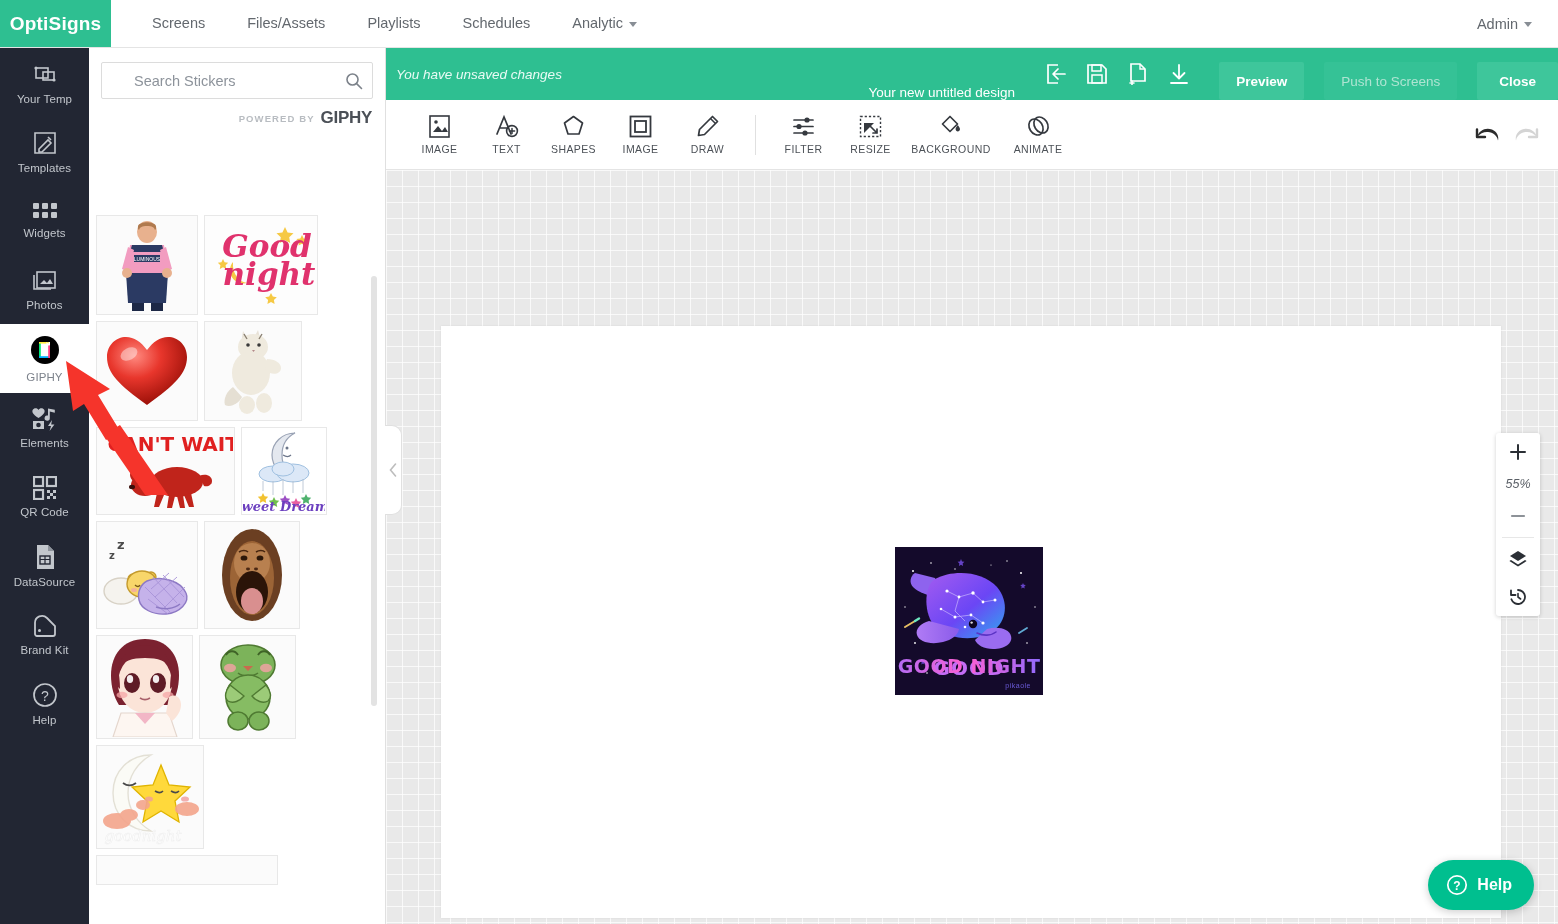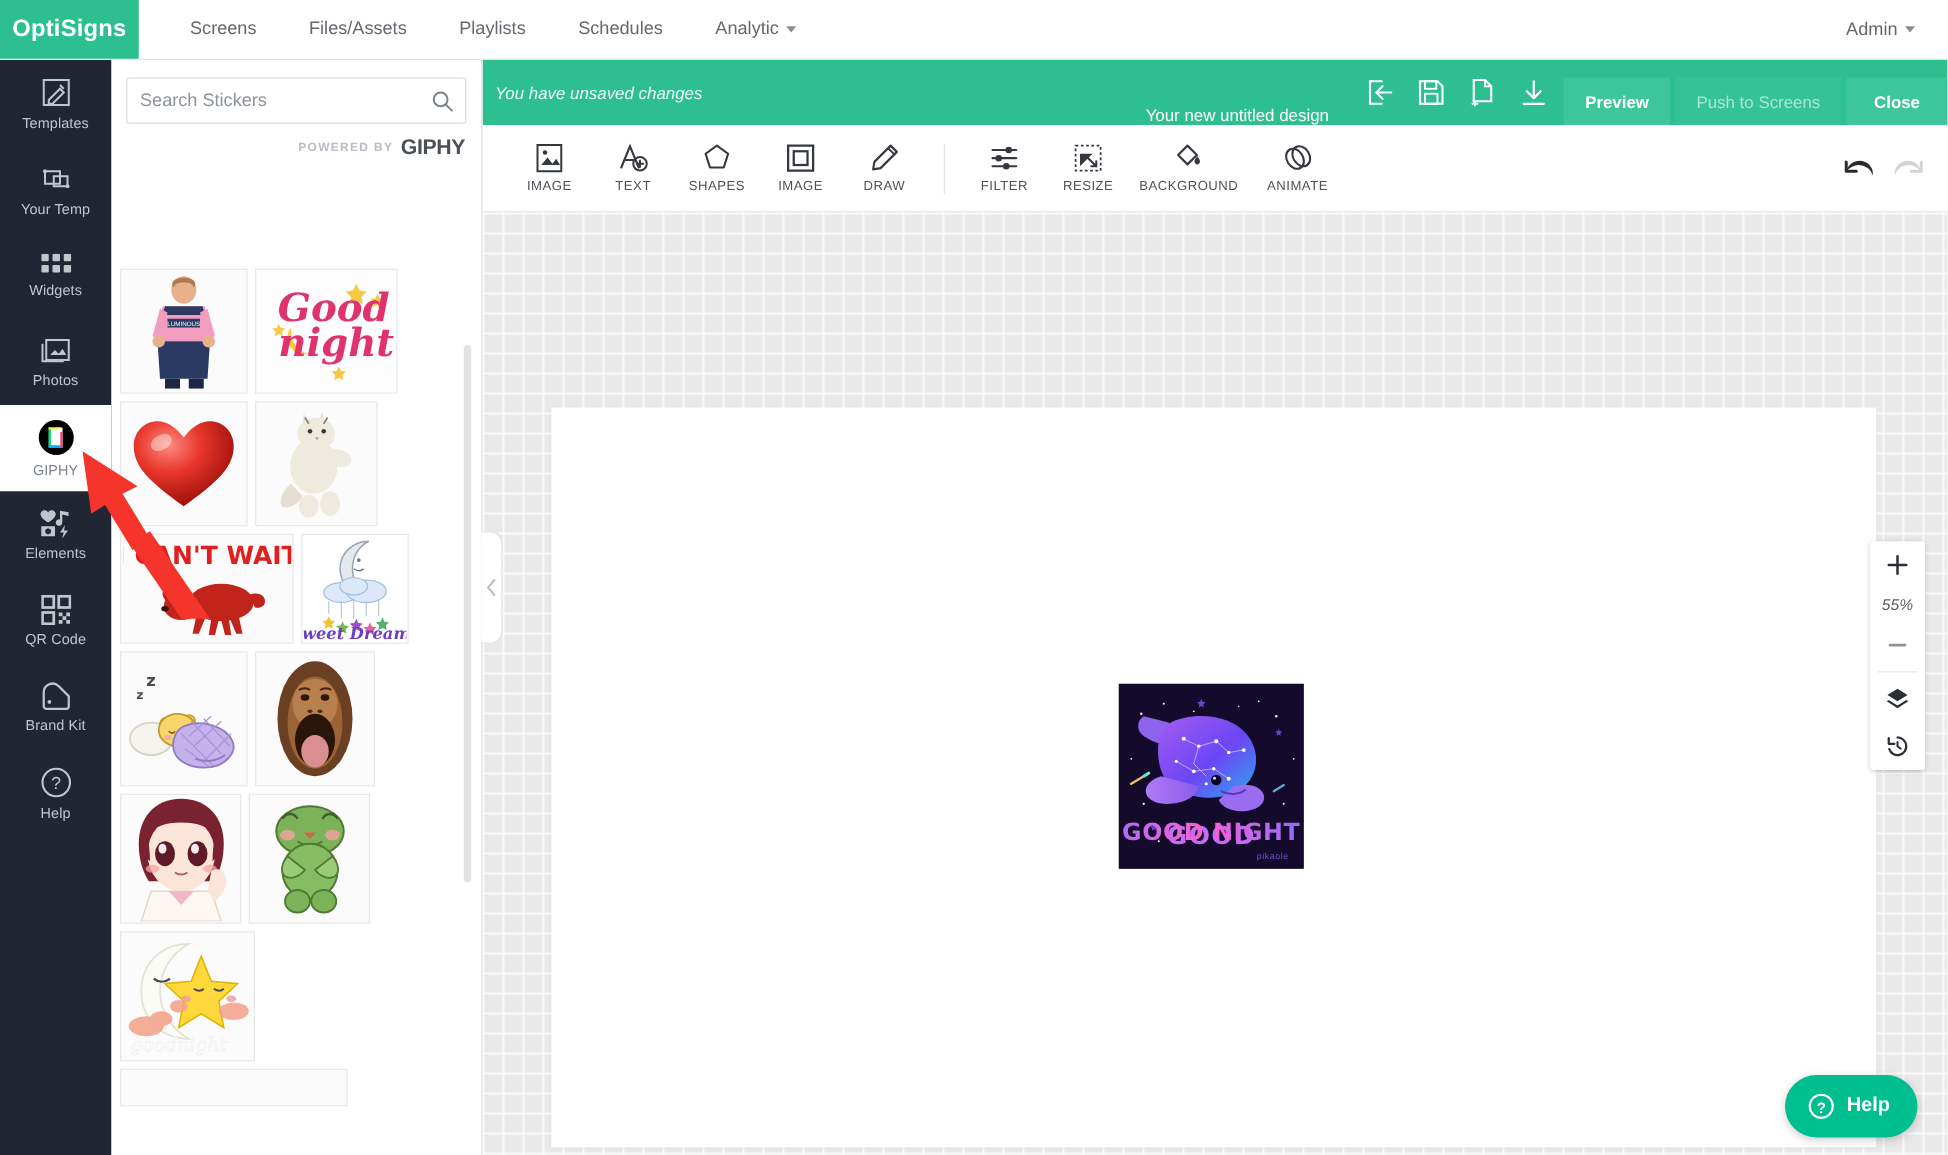--- a/index.html
+++ b/index.html
@@ -59,21 +59,21 @@
   }
   .tab {
     flex: 0 0 auto; padding: 0 24px; height: 56px; line-height: 56px;
     font-size: 14.5px; color: #7a7f86; cursor: pointer;
     border-bottom: 3px solid transparent;
   }
   .tab.active { color: #4b5057; border-bottom-color: #2ebf91; }
   .searchwrap { padding: 14px 12px 0 12px; }
   .searchbox {
     position: relative; height: 37px; border: 1px solid #dcdcdc; border-radius: 2px;
-    display: flex; align-items: center;
+    display: flex; align-items: center; padding-left: 22px;
   }
   .searchbox input {
     border: 0; outline: none; flex: 1; font-size: 14.5px; color: #4b5057;
     padding: 0 34px 0 10px; font-family: "Liberation Sans", sans-serif;
     background: transparent; height: 100%;
   }
   .searchbox input::placeholder { color: #8d939b; }
   .search-icon { position: absolute; right: 9px; top: 9px; }
   .powered {
     display: flex; align-items: center; justify-content: flex-end;
@@ -113,21 +113,21 @@
   }
   .unsaved { font-size: 13.5px; font-style: italic; color: #e9fbf5; }
   .gb-right { margin-left: auto; display: flex; align-items: flex-end; height: 52px; }
   .designname { font-size: 13.5px; color: #ffffff; margin-right: 20px; white-space: nowrap; }
   .gb-icon {
     width: 41px; height: 52px; display: flex; align-items: center; justify-content: center;
     cursor: pointer;
   }
   .gb-btn {
     height: 38px; padding: 0 17px; display: flex; align-items: center;
-    font-size: 13.5px; color: #ffffff; cursor: pointer; margin-left: 4px;
+    font-size: 13.5px; color: #ffffff; cursor: pointer; margin-left: 20px;
     background: #3ec69b; border-radius: 2px; white-space: nowrap;
   }
   .gb-btn.dim { color: #aee4d2; background: #35c296; cursor: default; }
   .gb-btn.close { margin-right: 0; padding: 0 22px; font-weight: bold; }
   .gb-btn.preview { font-weight: bold; }
 
   .toolbar {
     height: 70px; background: #fff; border-bottom: 1px solid #e4e4e4;
     display: flex; align-items: center; padding-left: 20px; position: relative;
   }
@@ -208,35 +208,35 @@
     </div>
     <div class="nav-right">
       <div class="admin"><span>Admin</span><i class="caret-d"></i></div>
     </div>
   </div>
 
   <div class="rail">
 
     <div class="rail-item">
       <svg width="26" height="26" viewBox="0 0 26 26">
-        <path d="M3 3h20v20H3z" fill="none" stroke="#c2c6cc" stroke-width="1.6"></path>
-        <path d="M7 19l9-9 3 3-9 9H7z" fill="none" stroke="#c2c6cc" stroke-width="1.6"></path>
-        <path d="M16 7l3 3" stroke="#c2c6cc" stroke-width="1.6"></path>
-      </svg>
-      <span class="lbl">Templates</span>
-    </div>
-
-    <div class="rail-item">
-      <svg width="26" height="26" viewBox="0 0 26 26">
         <rect x="4" y="7" width="12" height="10" fill="none" stroke="#c2c6cc" stroke-width="1.6"></rect>
         <rect x="11" y="11" width="11" height="8" fill="none" stroke="#c2c6cc" stroke-width="1.6"></rect>
         <circle cx="4" cy="7" r="1.6" fill="#c2c6cc"></circle>
           <circle cx="22" cy="19" r="1.6" fill="#c2c6cc"></circle>
       </svg>
       <span class="lbl">Your Temp</span>
+    </div>
+
+    <div class="rail-item">
+      <svg width="26" height="26" viewBox="0 0 26 26">
+        <path d="M3 3h20v20H3z" fill="none" stroke="#c2c6cc" stroke-width="1.6"></path>
+        <path d="M7 19l9-9 3 3-9 9H7z" fill="none" stroke="#c2c6cc" stroke-width="1.6"></path>
+        <path d="M16 7l3 3" stroke="#c2c6cc" stroke-width="1.6"></path>
+      </svg>
+      <span class="lbl">Templates</span>
     </div>
 
     <div class="rail-item">
       <svg width="24" height="18" viewBox="0 0 24 18">
         <g fill="#c2c6cc">
           <rect x="0" y="0" width="6" height="6" rx="1"></rect>
             <rect x="9" y="0" width="6" height="6" rx="1"></rect>
             <rect x="18" y="0" width="6" height="6" rx="1"></rect>
           <rect x="0" y="9" width="6" height="6" rx="1"></rect>
             <rect x="9" y="9" width="6" height="6" rx="1"></rect>
@@ -290,20 +290,29 @@
             <rect x="14" y="14" width="3" height="3"></rect>
             <rect x="20" y="14" width="3" height="3"></rect>
             <rect x="17" y="17" width="3" height="3"></rect>
             <rect x="14" y="20" width="3" height="3"></rect>
             <rect x="20" y="20" width="3" height="3"></rect>
           </g>
       </svg>
       <span class="lbl">QR Code</span>
     </div>
 
+    <div class="rail-item">
+      <svg width="22" height="26" viewBox="0 0 22 26">
+        <path d="M3 1h11l6 6v18H3z" fill="#c2c6cc"></path>
+        <path d="M14 1v6h6" fill="#8e939c"></path>
+        <rect x="6" y="12" width="10" height="8" fill="none" stroke="#222633" stroke-width="1.4"></rect>
+        <path d="M6 15.5h10M11 12v8" stroke="#222633" stroke-width="1.2"></path>
+      </svg>
+      <span class="lbl">DataSource</span>
+    </div>
 
     <div class="rail-item">
       <svg width="26" height="24" viewBox="0 0 26 24">
         <path d="M3 9a7 7 0 0 1 12-5l8 8v8a2 2 0 0 1-2 2H5a2 2 0 0 1-2-2z" fill="none" stroke="#c2c6cc" stroke-width="1.8"></path>
         <circle cx="7.5" cy="16.5" r="1.5" fill="#c2c6cc"></circle>
       </svg>
       <span class="lbl">Brand Kit</span>
     </div>
 
     <div class="rail-item">

